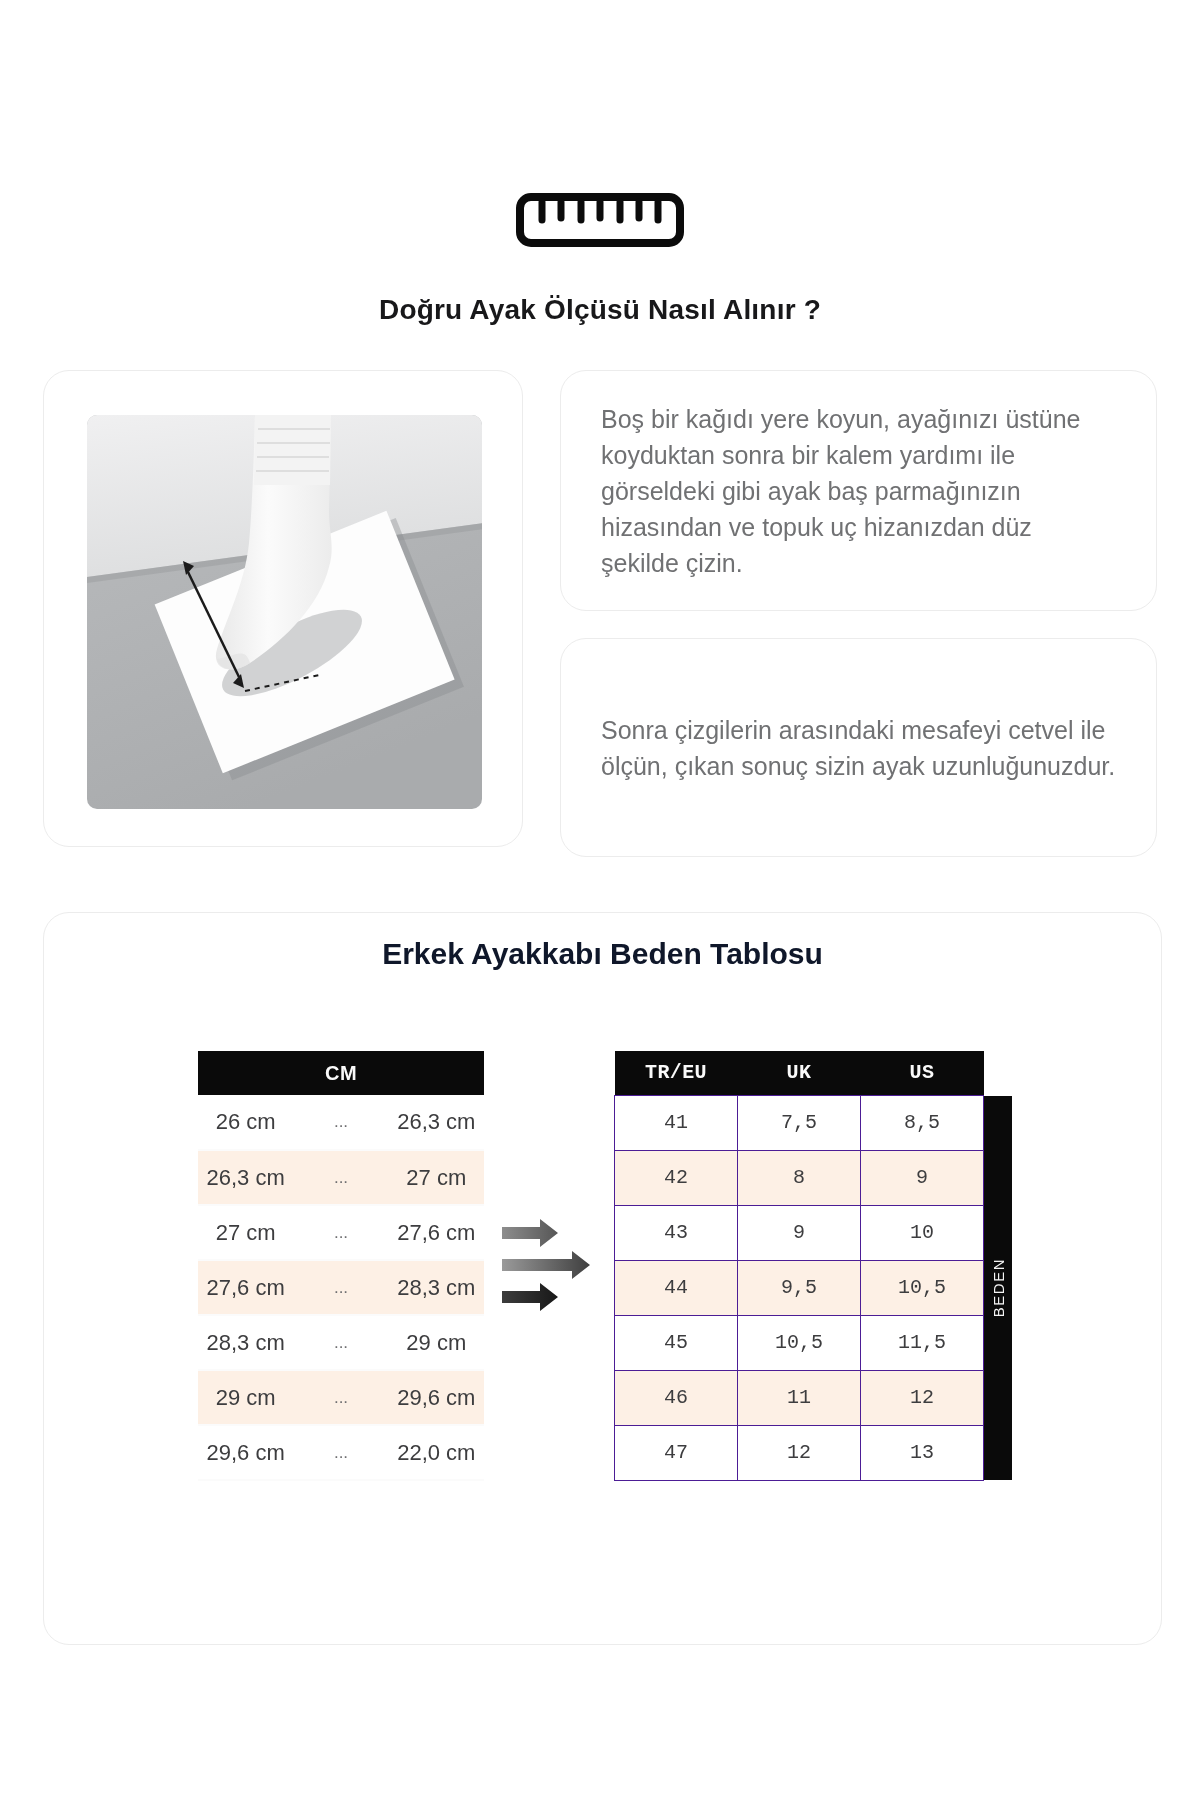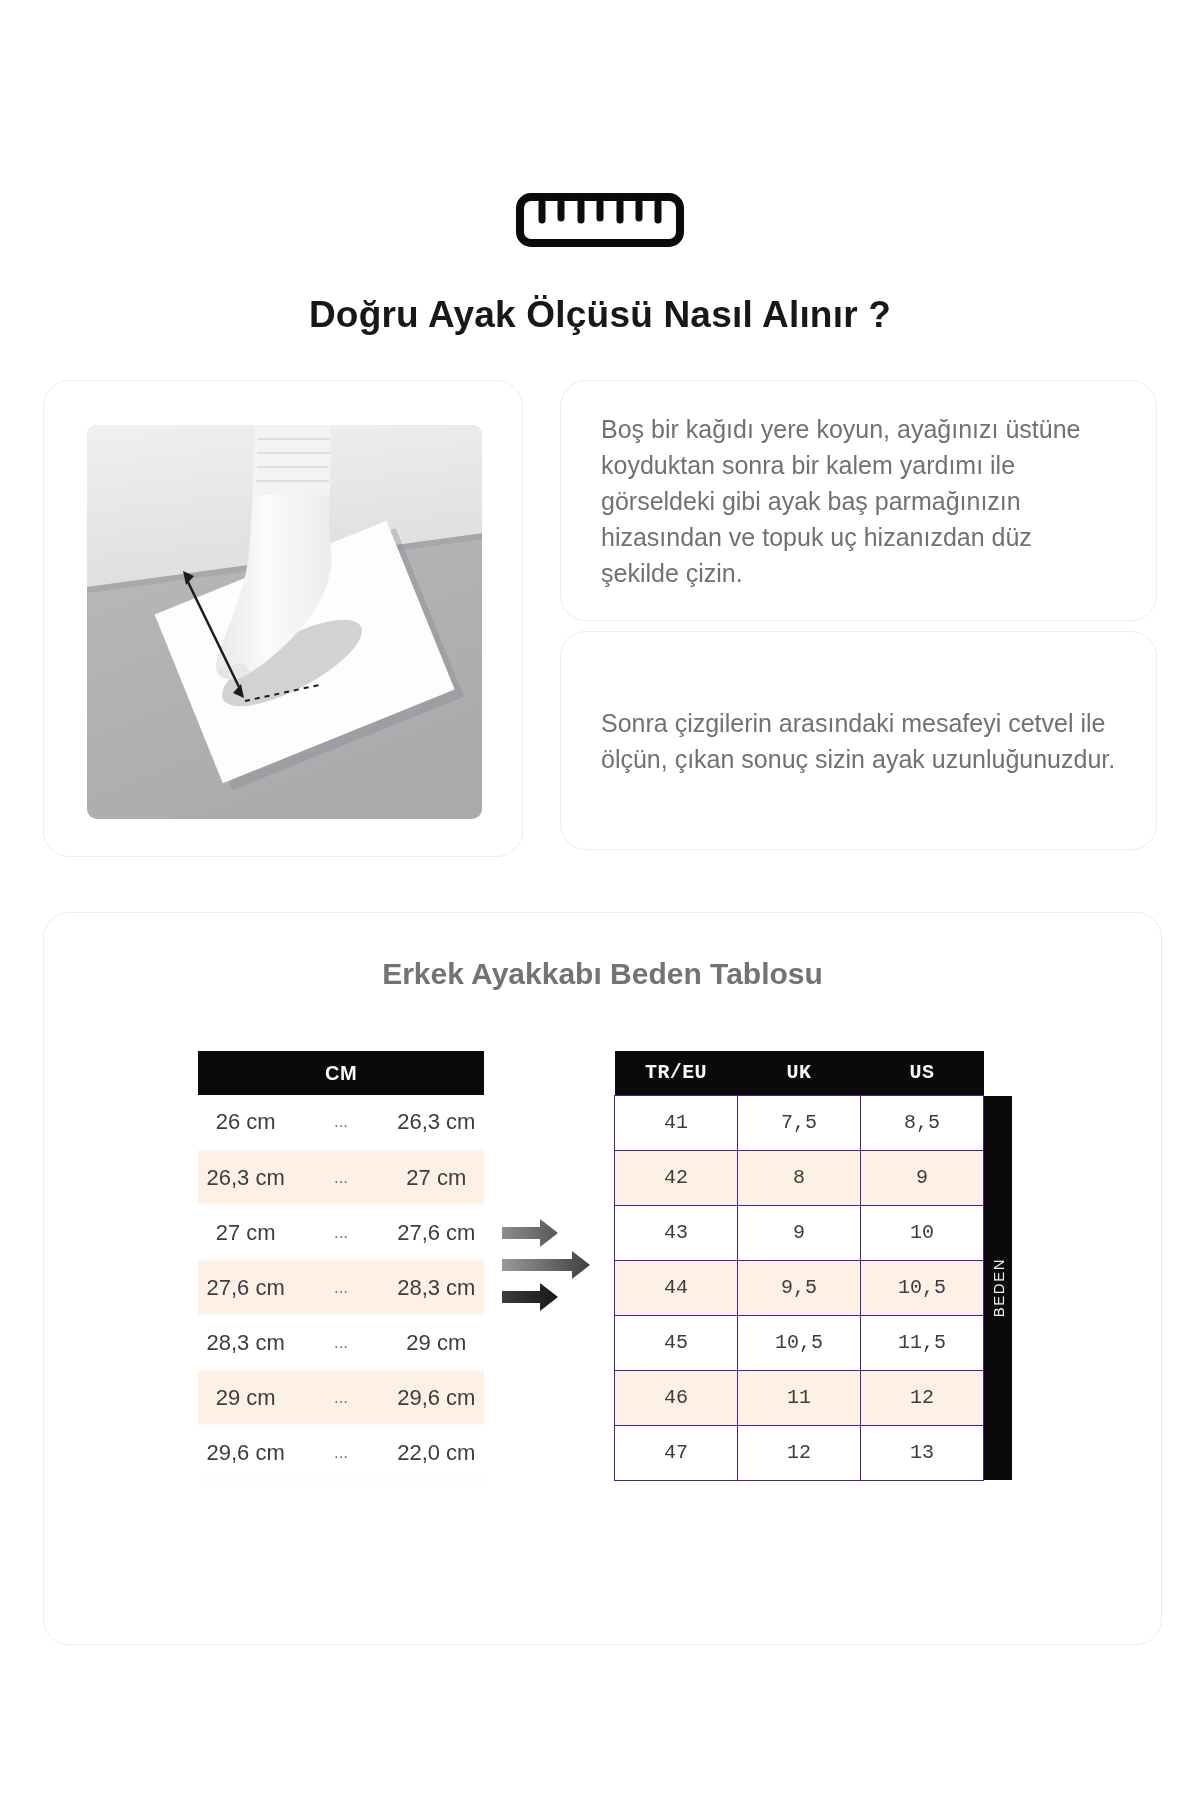--- a/index.html
+++ b/index.html
@@ -11,21 +11,21 @@
     overflow: hidden;
     position: relative;
   }
   .page { width: 1200px; height: 1800px; }
 
   
   .ruler-wrap { padding-top: 192px; display: flex; justify-content: center; }
   .page-title {
     margin-top: 46px;
     text-align: center;
-    font-size: 37px;
+    font-size: 28px;
     font-weight: 700;
     color: #18181a;
     letter-spacing: 0.2px;
   }
 
   
   .card {
     background: #ffffff;
     border: 1.5px solid #ececec;
     border-radius: 26px;
@@ -42,43 +42,43 @@
   }
   .photo-frame {
     width: 100%; height: 100%;
     border-radius: 10px;
     overflow: hidden;
   }
   .right-col {
     flex: 1;
     display: flex;
     flex-direction: column;
-    gap: 10px;
+    gap: 27px;
   }
   .text-card { height: 241px; display: flex; align-items: center; }
   .text-card.second { height: 219px; }
   .text-card p {
     padding: 0 40px;
     font-size: 25px;
     line-height: 36px;
     color: #707173;
   }
 
   
   .size-card {
     position: relative;
     margin: 55px 43px 0 43px;
     width: 1119px; height: 733px;
   }
   .size-title {
-    margin-top: 44px;
+    margin-top: 24px;
     text-align: center;
     font-size: 30px;
     font-weight: 700;
-    color: #737373;
+    color: #0f172a;
   }
 
   table { border-collapse: collapse; table-layout: fixed; }
   .cm-table {
     position: absolute; left: 154px; top: 138px;
     width: 286px;
   }
   .cm-table th {
     background: #0a0a0a; color: #fafafa;
     height: 44px; font-size: 20px; font-weight: 700;

